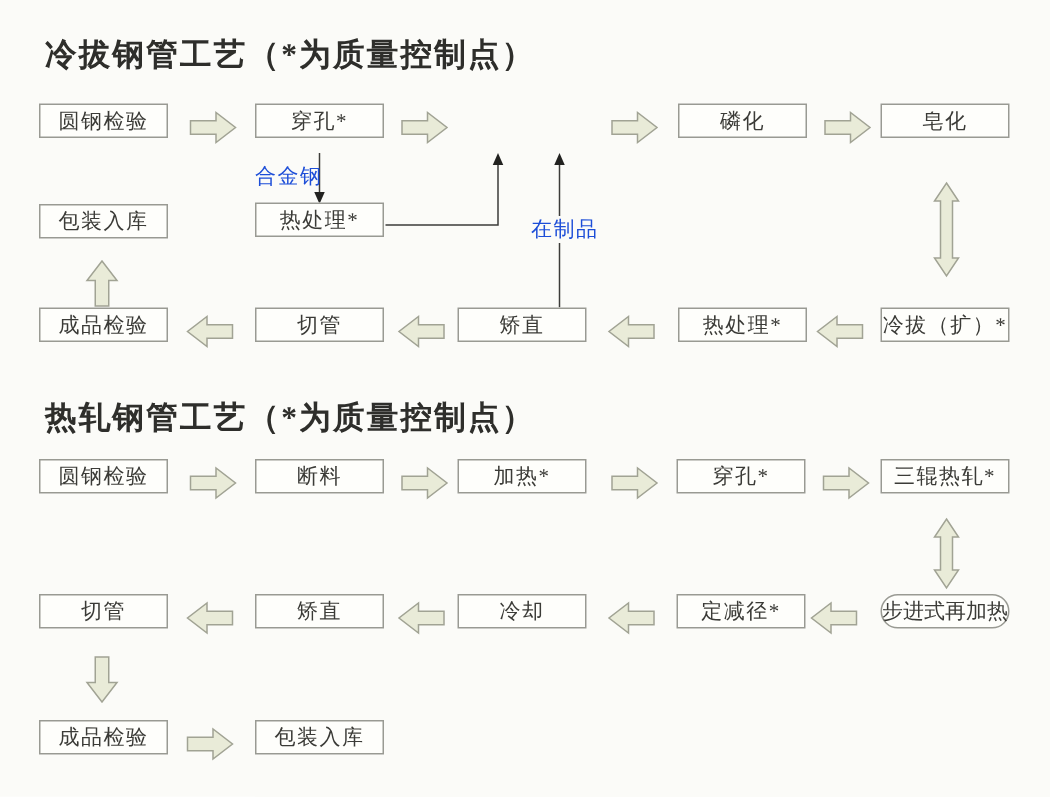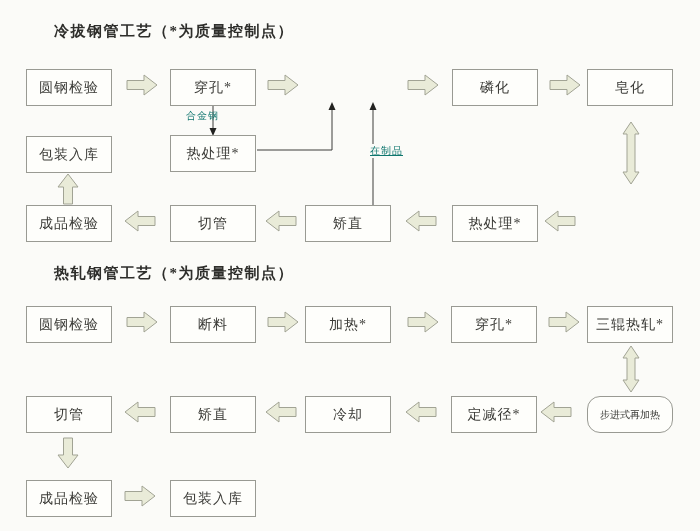--- a/index.html
+++ b/index.html
@@ -1,36 +1,35 @@
 <!DOCTYPE html>
 <html><head>
 <meta charset="utf-8">
 <style>
   html,body{margin:0;padding:0;}
   .canvas{
     position:relative;width:700px;height:531px;background:#fbfbf8;
     font-family:"Liberation Serif","DejaVu Serif",serif;overflow:hidden;
   }
   .title{
-    position:absolute;font-size:15px;font-weight:bold;color:#2e2e2b;
-    letter-spacing:1.5px;white-space:nowrap;margin-left:24px;
+    position:absolute;font-size:21px;font-weight:bold;color:#2e2e2b;
+    letter-spacing:1.5px;white-space:nowrap;
   }
   .node{
-    position:absolute;width:86px;height:37px;background:#fefefb;
+    position:absolute;width:86px;height:23px;background:#fefefb;
     border:1px solid #999a93;box-sizing:border-box;
     display:flex;align-items:center;justify-content:center;
     font-size:14px;color:#3b3b37;letter-spacing:1px;white-space:nowrap;
   }
-  .wide-text{letter-spacing:0;font-size:10px;border-radius:13px;}
+  .wide-text{letter-spacing:0;font-size:14px;border-radius:13px;}
   .small-label{
-    position:absolute;font-size:10px;color:#0f766e;letter-spacing:1px;
+    position:absolute;font-size:14px;color:#1d4ed8;letter-spacing:1px;
     white-space:nowrap;
-    margin-left:16px;
   }
-  .label-bg{background:#fbfbf8;padding:0 1px;text-decoration:underline;}
+  .label-bg{background:#fbfbf8;padding:0 1px;}
   svg.overlay{position:absolute;left:0;top:0;width:700px;height:531px;}
   .barrow{fill:#e9ebd8;stroke:#a1a394;stroke-width:1;}
   .thinline{stroke:#3c3c3a;stroke-width:1;fill:none;}
   .ahead{fill:#222220;stroke:none;}
 </style>
 </head>
 <body>
 
 <div class="canvas">
 
@@ -85,20 +84,21 @@
   <div class="node" style="left:26px;top:69px">圆钢检验</div>
   <div class="node" style="left:170px;top:69px">穿孔*</div>
   <div class="node" style="left:587px;top:69px">皂化</div>
   <div class="node" style="left:452px;top:69px">磷化</div>
   <div class="node" style="left:26px;top:136px">包装入库</div>
   <div class="node" style="left:170px;top:135px">热处理*</div>
   <div class="node" style="left:26px;top:205px">成品检验</div>
   <div class="node" style="left:170px;top:205px">切管</div>
   <div class="node" style="left:305px;top:205px">矫直</div>
   <div class="node" style="left:452px;top:205px">热处理*</div>
+  <div class="node" style="left:587px;top:205px">冷拔（扩）*</div>
 
   <div class="small-label" style="left:170px;top:109px">合金钢</div>
   <div class="small-label label-bg" style="left:353px;top:144px">在制品</div>
 
   <div class="node" style="left:26px;top:306px">圆钢检验</div>
   <div class="node" style="left:170px;top:306px">断料</div>
   <div class="node" style="left:305px;top:306px">加热*</div>
   <div class="node" style="left:451px;top:306px">穿孔*</div>
   <div class="node" style="left:587px;top:306px">三辊热轧*</div>
   <div class="node" style="left:26px;top:396px">切管</div>

